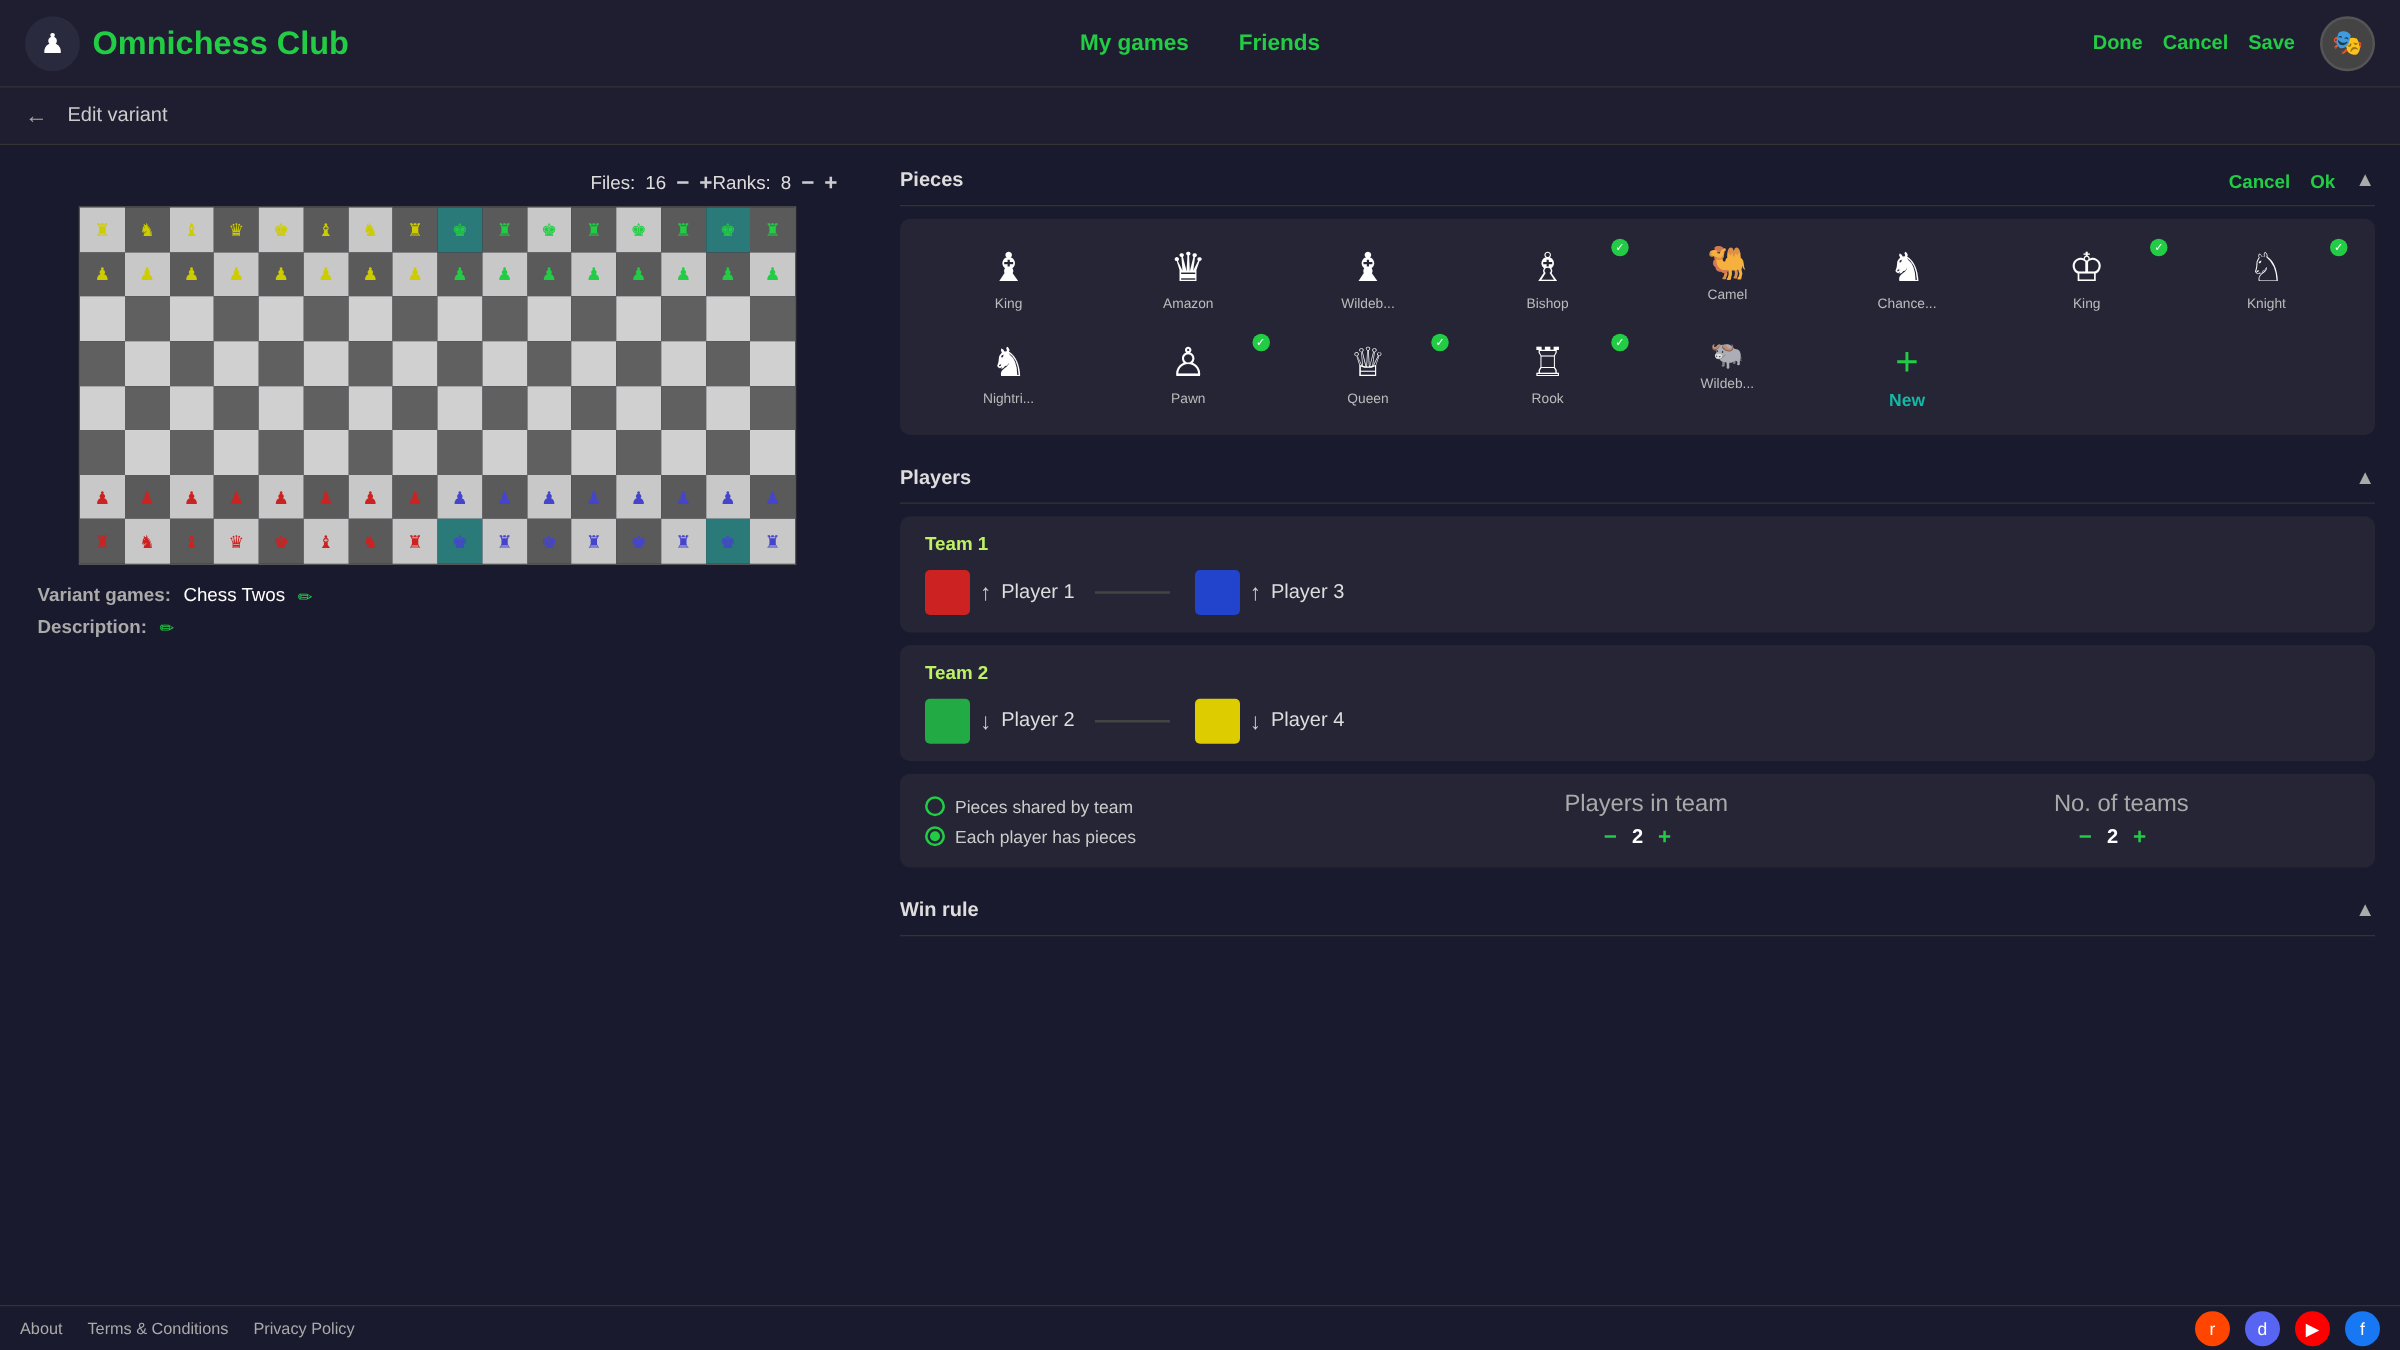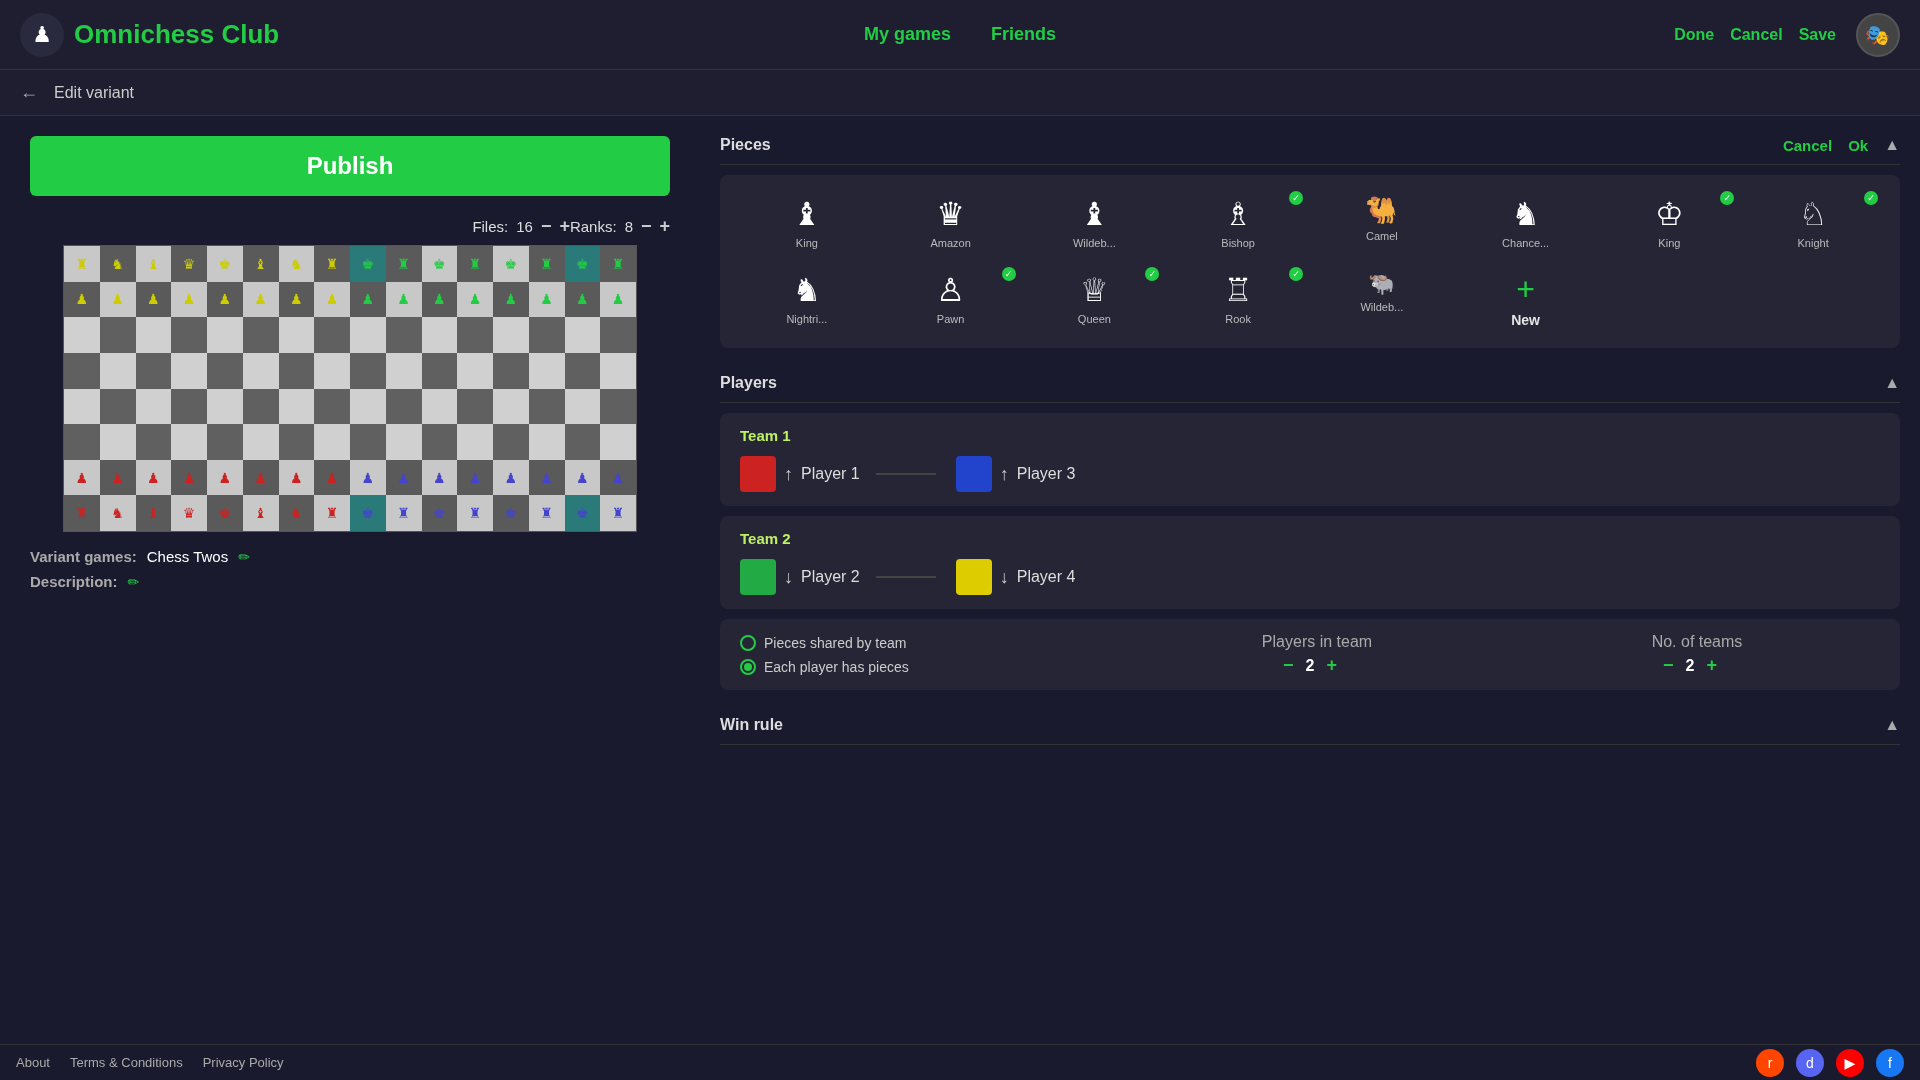--- a/index.html
+++ b/index.html
@@ -289,21 +289,21 @@
       color: #22cc44;
       font-size: 32px;
       display: flex;
       flex-direction: column;
       align-items: center;
       gap: 4px;
       cursor: pointer;
     }
     .new-piece-label {
       font-size: 14px;
-      color: #e5e5e5;
+      color: #14b8a6;
       font-weight: bold;
     }
 
     
     #players-section {
       margin-bottom: 16px;
     }
     .team-card {
       background: #252535;
       border-radius: 8px;
@@ -385,21 +385,21 @@
       border-radius: 50%;
       background: #22cc44;
     }
     .counter-group {
       display: flex;
       flex-direction: column;
       align-items: center;
       gap: 4px;
     }
     .counter-label {
-      font-size: 16px;
+      font-size: 19px;
       color: #aaa;
       margin-left: 14px;
     }
     .counter-row {
       display: flex;
       align-items: center;
       gap: 12px;
       font-size: 16px;
     }
     .counter-btn {
@@ -480,21 +480,20 @@
 </div>
 
 <div id="subheader">
   <button id="back-btn">←</button>
   <span id="edit-variant-label">Edit variant</span>
 </div>
 
 <div id="main-content">
 
   <div id="left-panel">
-    <button id="publish-btn">Publish</button>
 
     <div id="board-controls">
       <div class="control-group">
         <span>Files:</span>
         <span>16</span>
         <button class="ctrl-btn">−</button>
         <button class="ctrl-btn">+</button>
       </div>
       <div class="control-group">
         <span>Ranks:</span>

